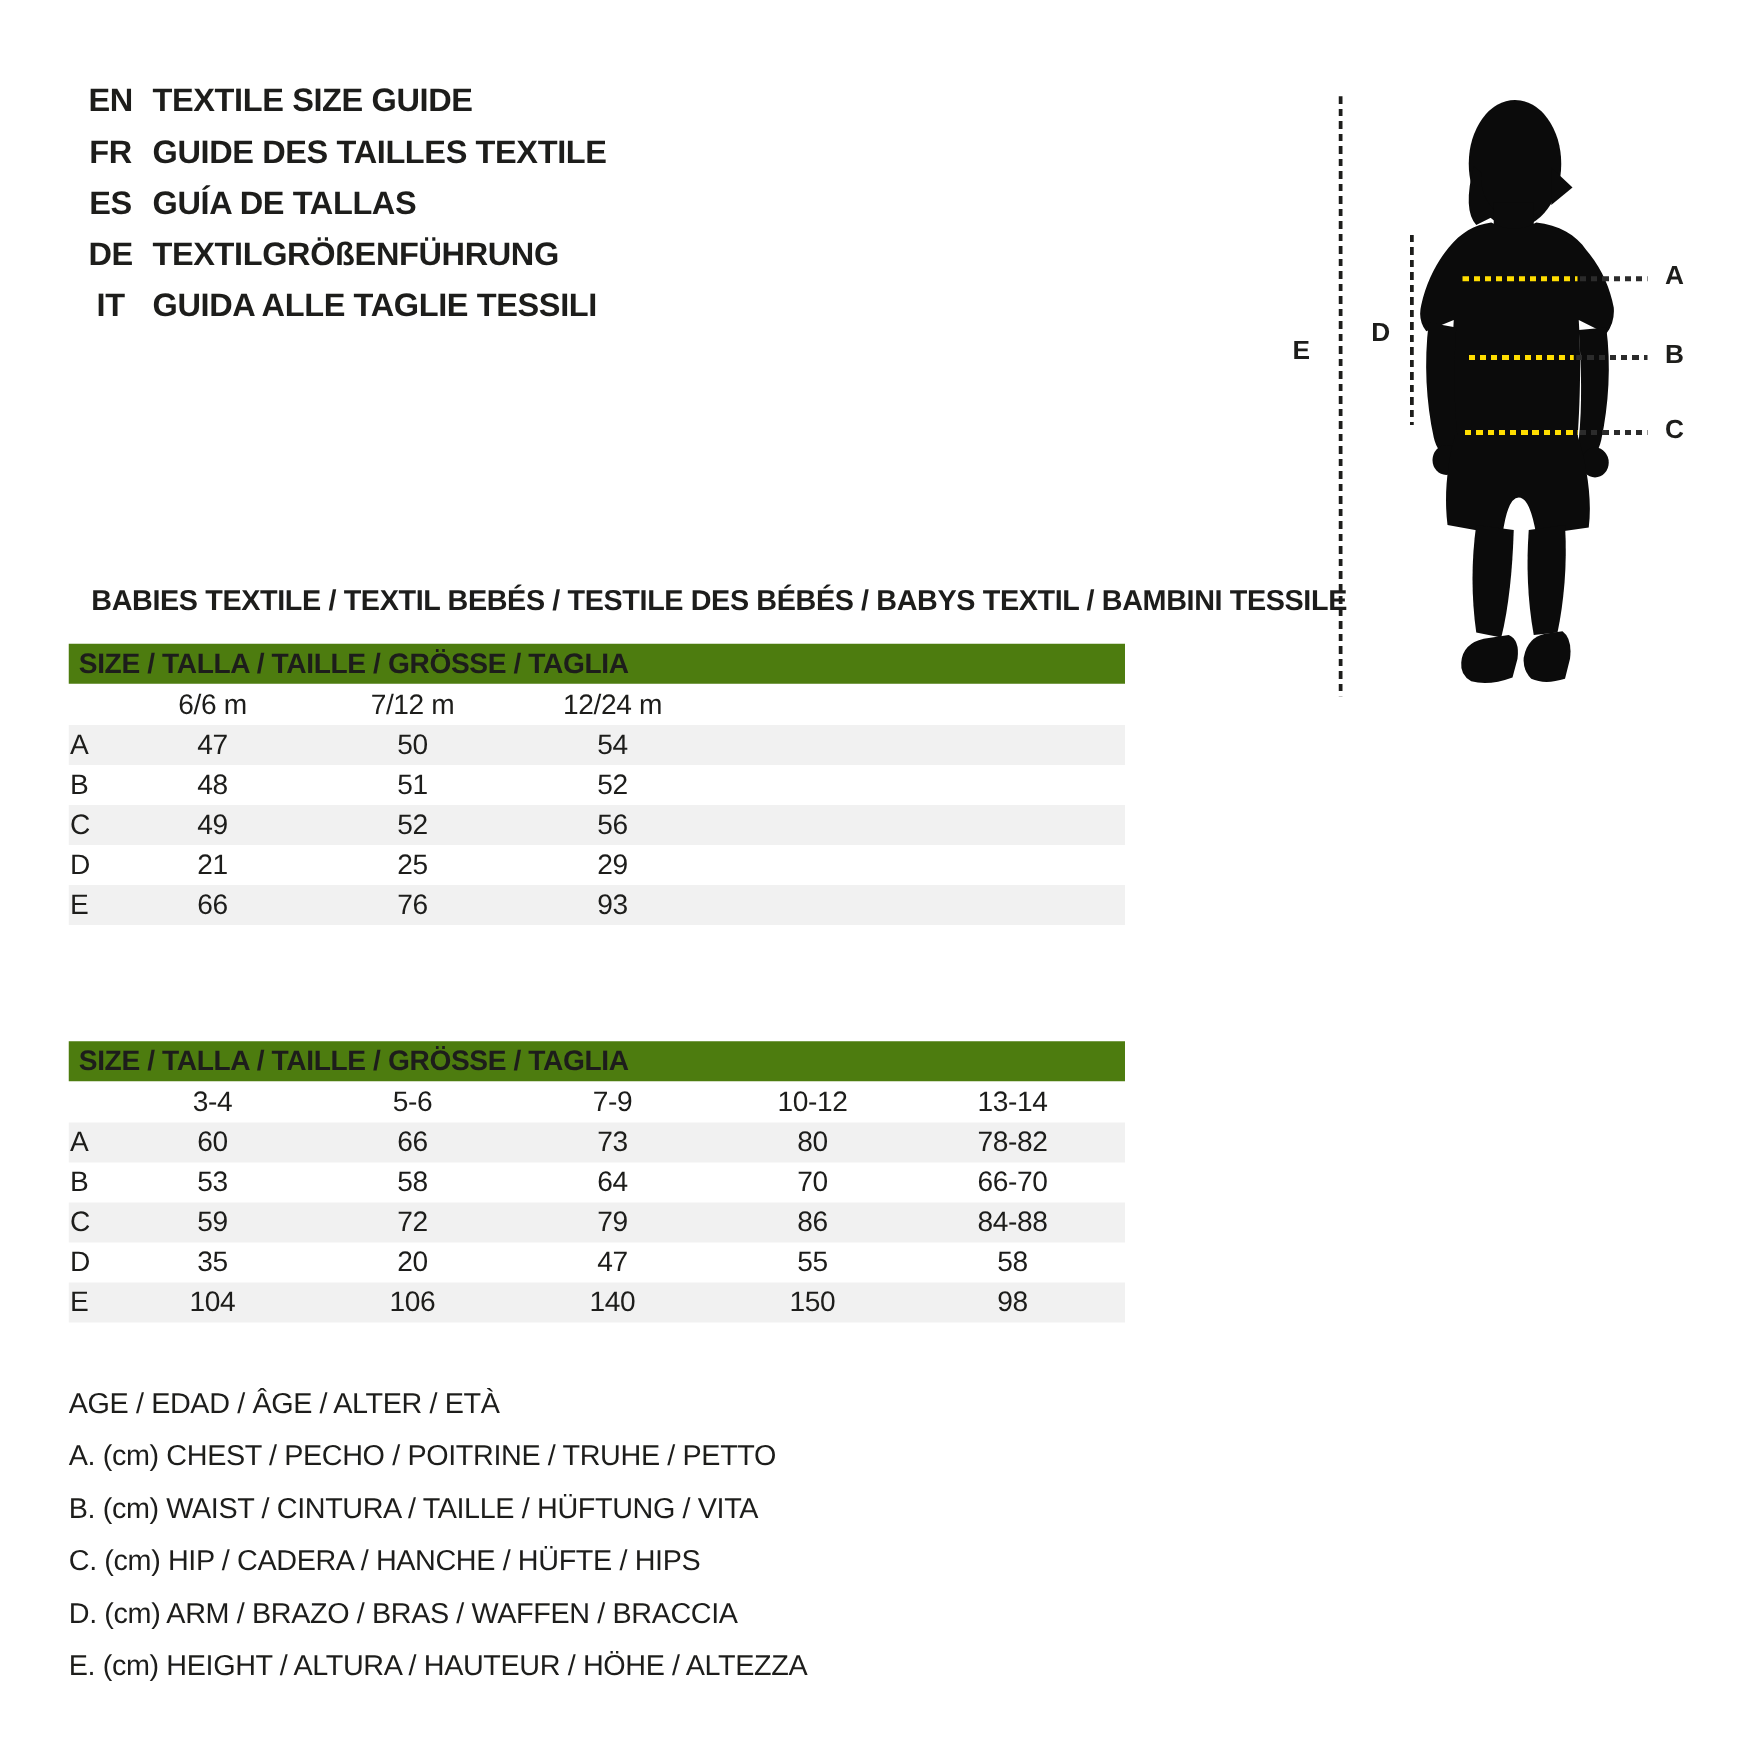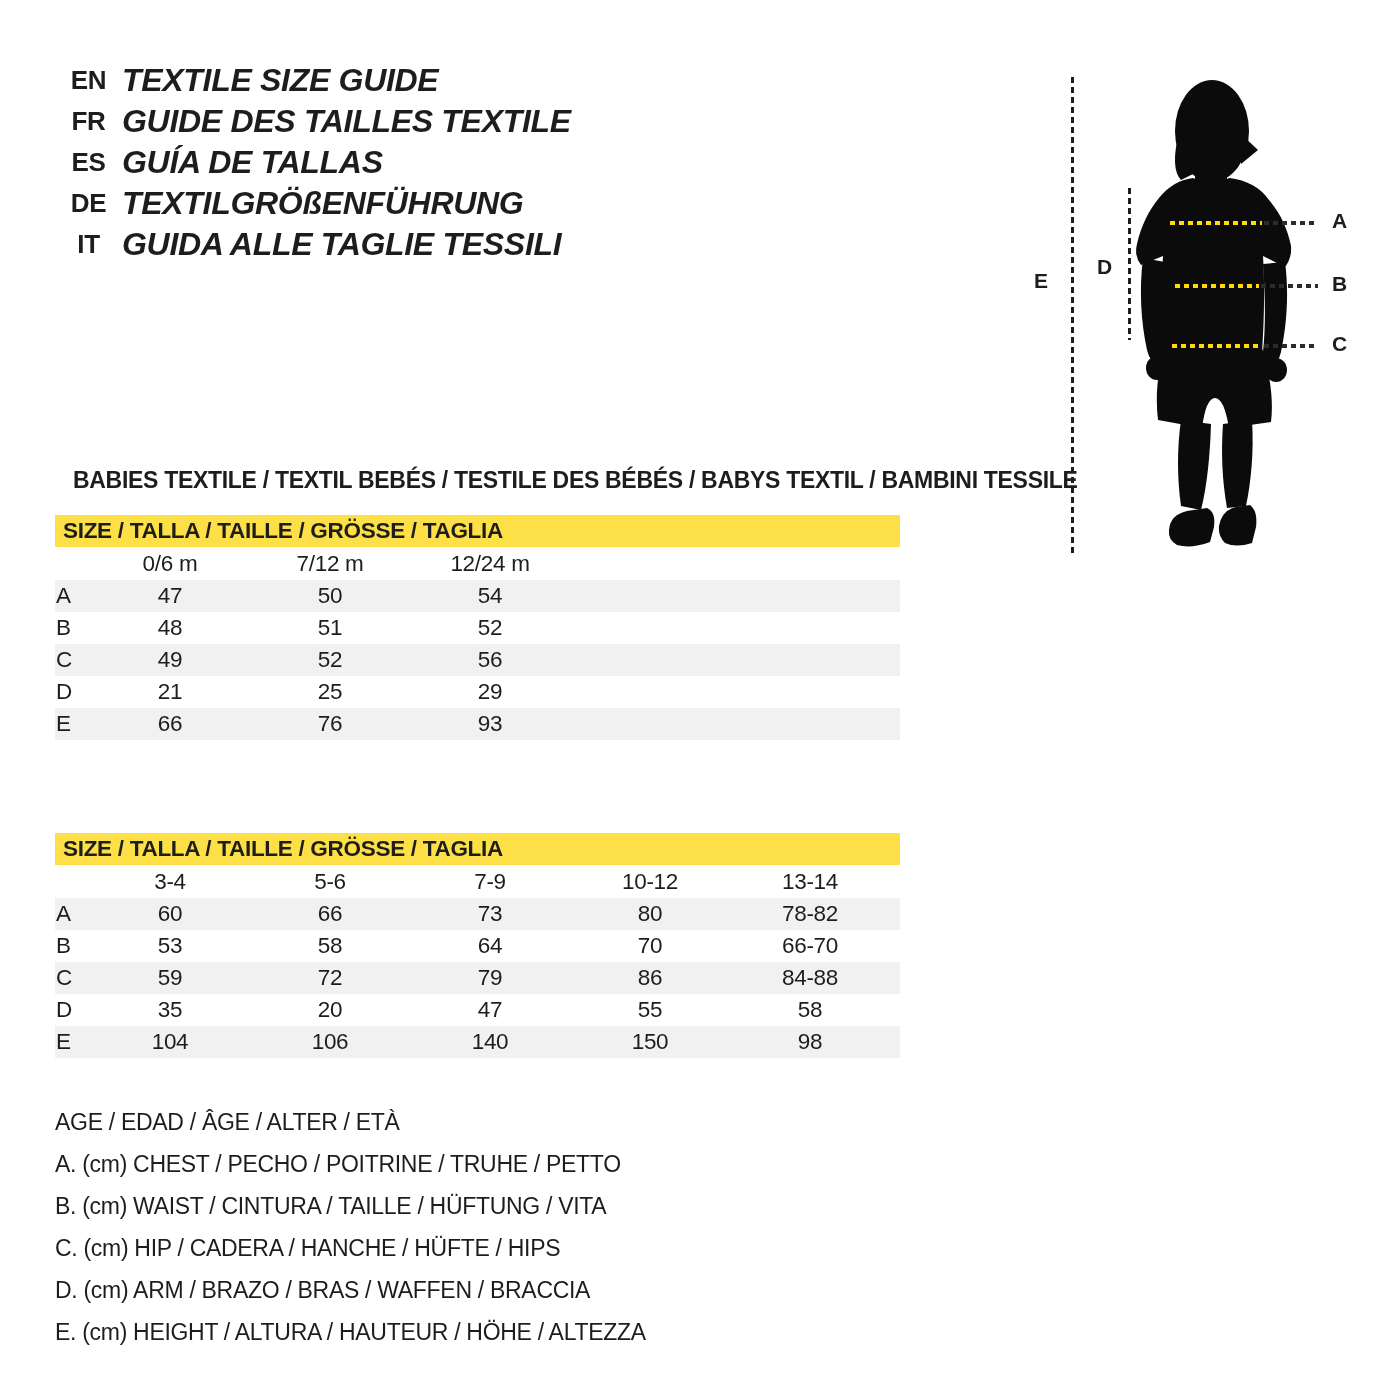--- a/index.html
+++ b/index.html
@@ -7,29 +7,29 @@
     position:relative; width:1400px; height:1400px; background:#ffffff;
     font-family:"Liberation Sans", sans-serif; color:#1d1d1b;
     letter-spacing:-0.3px; overflow:hidden;
   }
   .abs { position:absolute; }
 
   
   .lang-list { left:55px; top:60px;text-align:center; }
   .lang-row { display:flex; height:41px; align-items:center; }
   .lang-code { width:67px; font-size:26px; font-weight:bold; }
-  .lang-title { font-size:32px; font-weight:bold; white-space:nowrap;font-style:italic; }
+  .lang-title { font-size:26px; font-weight:bold; white-space:nowrap; }
 
   
   .sec-title { font-size:23px; font-weight:bold; white-space:nowrap; }
 
   
   .size-table { width:845px; }
   .tbl-header {
-    height:32px; line-height:32px; background:#fde047;
+    height:32px; line-height:32px; background:#4d7c0f;
     font-size:22.5px; font-weight:bold; padding-left:8px; box-sizing:border-box;
     white-space:nowrap;
   }
   .t-row { display:grid; align-items:center; font-size:22.5px; }
   .cols-3 { grid-template-columns:35px 160px 160px 160px; }
   .cols-5 { grid-template-columns:35px 160px 160px 160px 160px 160px; }
   .t-row.head { height:33px; }
   .t-row.val  { height:32px; }
   .t-row .cell { text-align:center; }
   .t-row .rlabel { text-align:left; padding-left:1px; }
@@ -110,21 +110,21 @@
   <div class="abs hdash-y" style="left:1172px; top:344px; width:90px;"></div>
   <div class="abs hdash-k" style="left:1264px; top:344px; width:54px;"></div>
   <div class="abs measure-label" style="left:1332px; top:332px;">C</div>
 
   <div class="abs sec-title" style="left:73px; top:467px;">BABIES TEXTILE / TEXTIL BEBÉS / TESTILE DES BÉBÉS / BABYS TEXTIL / BAMBINI TESSILE</div>
 
   <div class="abs size-table" style="left:55px; top:515px;">
     <div class="tbl-header">SIZE / TALLA / TAILLE / GRÖSSE / TAGLIA</div>
     <div class="t-row head cols-3">
       <div class="rlabel"></div>
-      <div class="cell">0/6 m</div>
+      <div class="cell">6/6 m</div>
       <div class="cell">7/12 m</div>
       <div class="cell">12/24 m</div>
     </div>
     <div class="t-row val cols-3 stripe">
       <div class="rlabel">A</div>
       <div class="cell">47</div>
       <div class="cell">50</div>
       <div class="cell">54</div>
     </div>
     <div class="t-row val cols-3">

